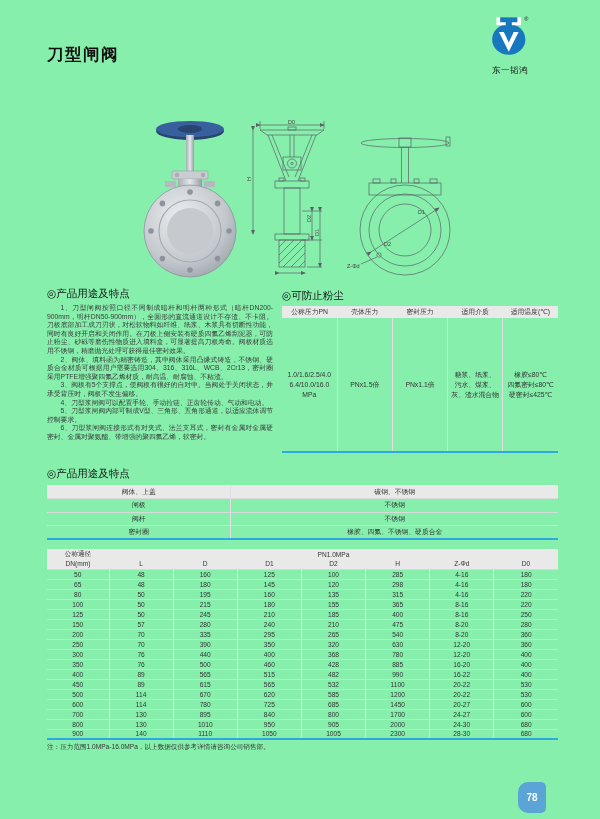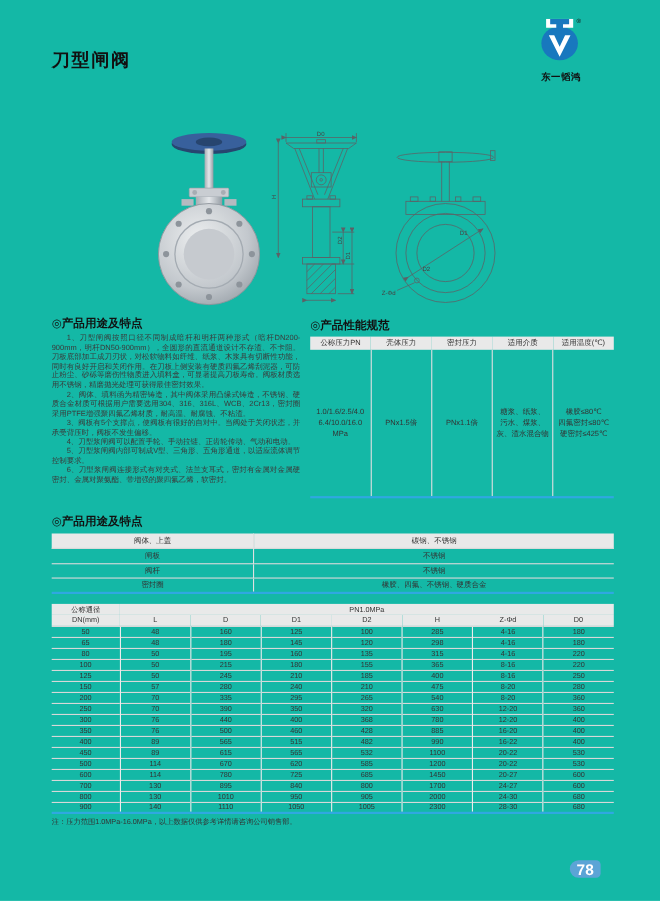--- a/index.html
+++ b/index.html
@@ -1,36 +1,36 @@
 <!DOCTYPE html>
 <html><head>
 <meta charset="utf-8">
 <style>
   *{margin:0;padding:0;box-sizing:border-box}
   html,body{background:#ffffff}
   body{font-family:"Liberation Sans","DejaVu Sans",sans-serif;color:#222}
-  .page{position:relative;width:600px;height:819px;background:#14b8a6;overflow:hidden}
+  .page{position:relative;width:600px;height:819px;background:#86efac;overflow:hidden}
 
   .title{position:absolute;left:47px;top:44px;font-size:16.5px;font-weight:700;letter-spacing:1.5px;color:#111}
 
   .logo{position:absolute;left:488px;top:16px;width:44px;text-align:center}
   .logo svg{display:block;margin:0 auto}
-  .logo-text{font-size:8.5px;font-weight:700;color:#111;margin-top:1px;white-space:nowrap;letter-spacing:.5px}
+  .logo-text{font-size:8.5px;font-weight:400;color:#111;margin-top:1px;white-space:nowrap;letter-spacing:.5px}
 
   .banner{position:absolute;left:0;top:84px;width:600px;height:30px;background:#63a6cf}
   .banner-line{position:absolute;left:0;top:14px;width:100%;height:1px;background:#fff}
   .banner-text{position:absolute;right:58px;top:14px;transform:translateY(-50%);background:#63a6cf;color:#fff;font-size:8.5px;font-weight:700;padding:1px 7px;letter-spacing:.3px}
 
   .drawings{position:absolute;left:142px;top:117px;width:322px;height:168px;display:flex;justify-content:space-between;align-items:flex-start}
   .drawings svg{display:block}
   .d-side{margin-top:2px}
   .d-front{margin-top:16px}
   .drawings text{font-size:5.5px;fill:#444}
 
-  h2.sec{font-size:10.5px;font-weight:700;color:#111;white-space:nowrap}
+  h2.sec{font-size:10.5px;font-weight:400;color:#111;white-space:nowrap}
 
   .features{position:absolute;left:47px;top:287px;width:226px}
   .features .ptext{margin-top:3px}
   .features p{font-size:6.8px;line-height:8.6px;text-align:justify;text-indent:2em;color:#3a3a3a}
 
   table{border-collapse:collapse;width:100%;table-layout:fixed}
 
   .specs{position:absolute;left:282px;top:289px;width:276px}
   .specs table{margin-top:3px;border-bottom:2px solid #2fa8e1}
   .specs th{background:#e9e9e9;font-size:6.8px;font-weight:400;height:12px;color:#333}
@@ -47,21 +47,21 @@
   .dims{position:absolute;left:47px;top:546px;width:511px}
   .dims-head{display:flex;justify-content:space-between;align-items:flex-end}
   .unit{font-size:7px;color:#333}
   .dims table{margin-top:3px;border-bottom:2px solid #2fa8e1}
   .dims th{background:#e9e9e9;font-size:6.6px;font-weight:400;height:10px;color:#333}
   .dims td{font-size:6.6px;height:10px;text-align:center;color:#333;border-top:1px solid #d8d8d8;border-left:1px solid #ececec}
   .dims td:first-child{border-left:none}
   .dims col.c1{width:62px}
   .note{font-size:6.6px;color:#333;margin-top:3px}
 
-  .page-badge{position:absolute;left:518px;top:782px;width:28px;height:16px;background:#5ba4d6;border-radius:10px 5px 5px 10px;color:#fff;font-size:14px;font-weight:700;display:flex;align-items:center;justify-content:center}
+  .page-badge{position:absolute;left:518px;top:782px;width:28px;height:31px;background:#5ba4d6;border-radius:10px 5px 5px 10px;color:#fff;font-size:10px;font-weight:700;display:flex;align-items:center;justify-content:center}
 </style>
 </head>
 <body>
 
 <div class="page">
 
   <div class="title">刀型闸阀</div>
 
   <div class="logo">
     <svg width="40" height="48" viewBox="0 0 64 78">
@@ -193,21 +193,21 @@
     <p>1、刀型闸阀按照口径不同制成暗杆和明杆两种形式（暗杆DN200-900mm，明杆DN50-900mm），全圆形的直流通道设计不存渣、不卡阻。刀板底部加工成刀刃状，对松软物料如纤维、纸浆、木浆具有切断性功能，同时有良好开启和关闭作用。在刀板上侧安装有硬质四氟乙烯刮泥器，可防止粉尘、砂砾等磨伤性物质进入填料盒，可显著提高刀板寿命。阀板材质选用不锈钢，精磨抛光处理可获得最佳密封效果。</p>
         <p>2、阀体、填料函为精密铸造，其中阀体采用凸缘式铸造，不锈钢、硬质合金材质可根据用户需要选用304、316、316L、WCB、2Cr13，密封圈采用PTFE增强聚四氟乙烯材质，耐高温、耐腐蚀、不粘渣。</p>
         <p>3、阀板有5个支撑点，使阀板有很好的自对中。当阀处于关闭状态，并承受背压时，阀板不发生偏移。</p>
         <p>4、刀型浆闸阀可以配置手轮、手动拉链、正齿轮传动、气动和电动。</p>
         <p>5、刀型浆闸阀内部可制成V型、三角形、五角形通道，以适应流体调节控制要求。</p>
         <p>6、刀型浆闸阀连接形式有对夹式、法兰支耳式，密封有金属对金属硬密封、金属对聚氨酯、带增强的聚四氟乙烯，软密封。</p>
       </div>
   </section>
 
   <section class="specs">
-    <h2 class="sec">◎产品性能规范</h2>
+    <h2 class="sec">◎可防止粉尘</h2>
     <table>
       <thead>
         <tr>
 
         <th>公称压力PN</th>
             <th>壳体压力</th>
             <th>密封压力</th>
             <th>适用介质</th>
             <th>适用温度(℃)</th>
           </tr>

